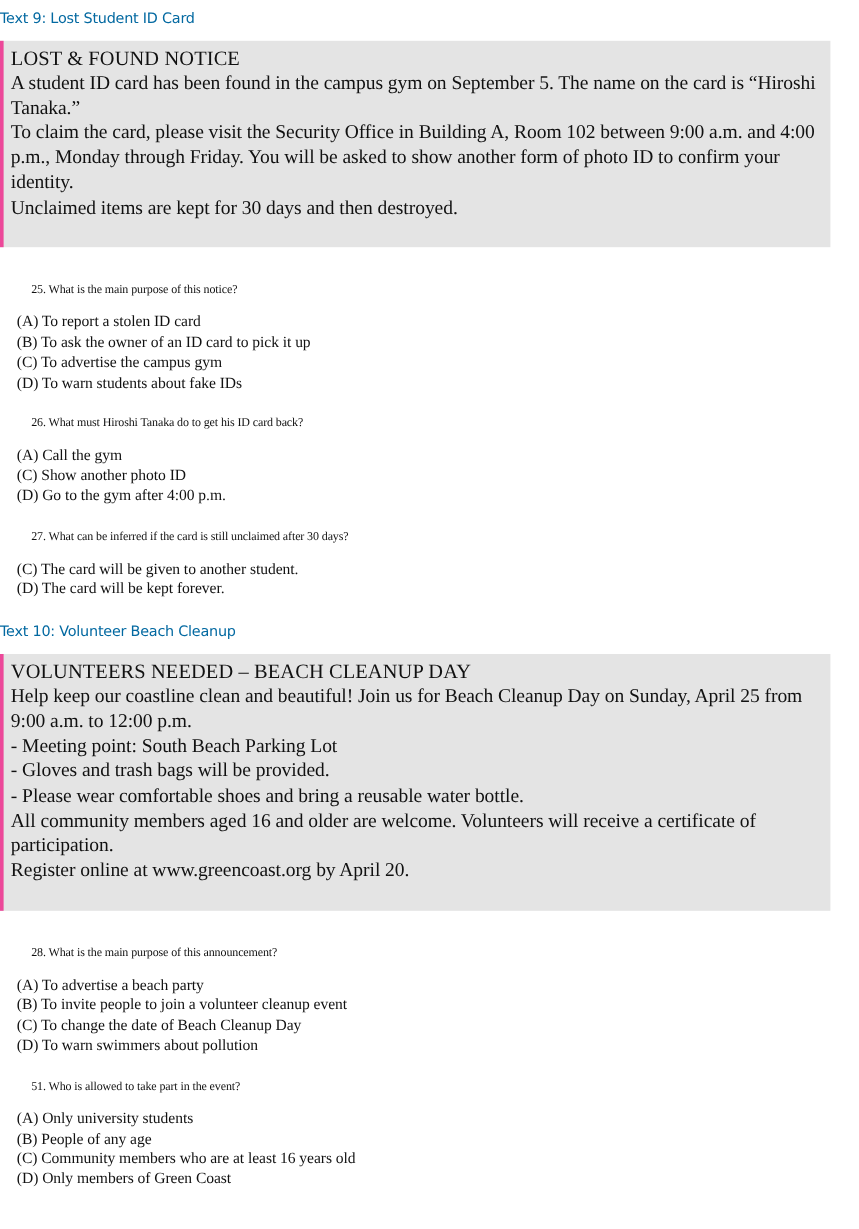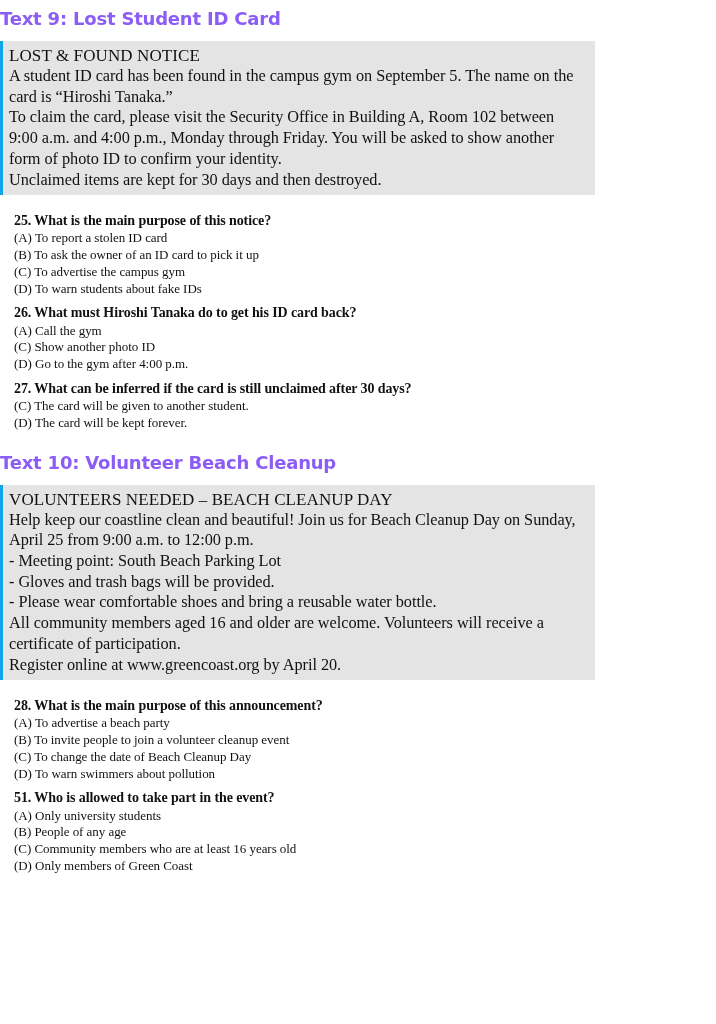--- a/index.html
+++ b/index.html
@@ -19,35 +19,35 @@
     position: relative;
     width: 716px;
     height: 1024px;
     box-sizing: border-box;
     padding: 0;
   }
 
   
   .section-heading {
     font-family: "DejaVu Sans", "Liberation Sans", sans-serif;
-    font-weight: bold;
-    font-size: 18px;
+    font-weight: normal;
+    font-size: 12px;
     letter-spacing: -0.2px;
-    color: #8b5cf6;
+    color: #0369a1;
     margin: 0;
     padding: 0;
   }
 
   
   .notice-box {
     background: #e4e4e4;
-    border-left: 3px solid #0ea5e9;
+    border-left: 3px solid #ec4899;
     box-sizing: border-box;
-    padding: 4px 10px 5px 6px;
-    width: 595px;
+    padding: 4px 10px 23px 6px;
+    width: 692px;
   }
   .notice-title {
     font-size: 17px;
     font-weight: normal;
     line-height: 1.24;
     margin: 0 0 0 0;
     letter-spacing: 0.1px;
   }
   .notice-line {
     font-size: 16.3px;
@@ -55,24 +55,24 @@
     margin: 0;
     letter-spacing: -0.05px;
   }
 
   
   .question-block {
     margin: 0;
     padding: 0;
   }
   .question-stem {
-    font-size: 14px;
-    font-weight: bold;
+    font-size: 10px;
+    font-weight: normal;
     line-height: 1.30;
-    margin: 0;
+    margin: 12px;
     padding-left: 14px;
     letter-spacing: -0.1px;
   }
   .option {
     font-size: 13px;
     line-height: 1.29;
     margin: 0;
     padding-left: 14px;
     letter-spacing: -0.05px;
   }

